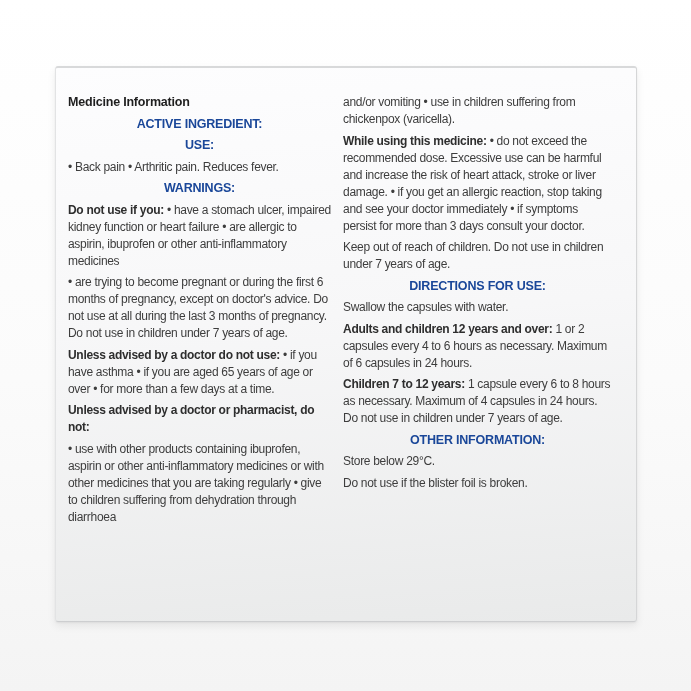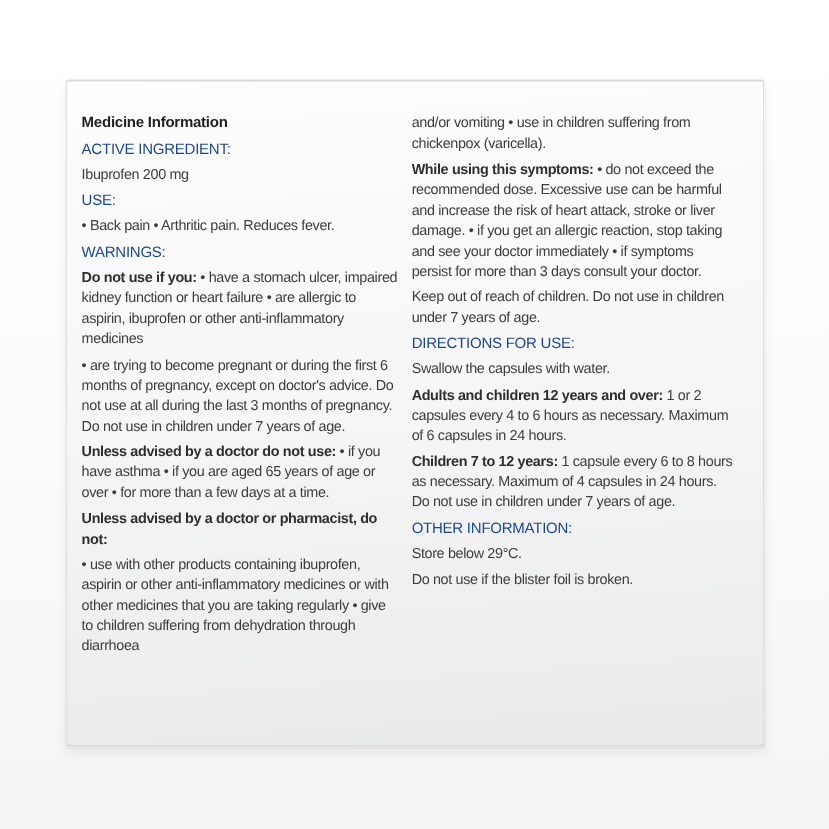--- a/index.html
+++ b/index.html
@@ -40,57 +40,57 @@
   .title {
     font-size: 12.5px;
     font-weight: bold;
     color: #1f1f1f;
     letter-spacing: -0.2px;
     line-height: 17px;
     margin: 0 0 4.5px 0;
   }
   .heading {
     font-size: 12.5px;
-    font-weight: normal;
+    font-weight: bold;
     color: #1a4799;
     letter-spacing: -0.2px;
     line-height: 17px;
     margin: 0 0 4.5px 0;
+    text-align: center;
   }
   .para {
     font-size: 12px;
     color: #3d3d3d;
     letter-spacing: -0.3px;
     line-height: 17px;
     margin: 0 0 4.5px 0;
   }
   .para b {
     color: #2e2e2e;
   }
 </style>
 </head>
 <body>
 
 <div class="panel">
   <div class="col col-left">
       <div class="title">Medicine Information</div>
       <div class="heading">ACTIVE INGREDIENT:</div>
-      <p class="para"><span>Ibuprofen 200 mg</span></p>
       <div class="heading">USE:</div>
       <p class="para"><span>• Back pain • Arthritic pain. Reduces fever.</span></p>
       <div class="heading">WARNINGS:</div>
       <p class="para"><b>Do not use if you:</b><span> • have a stomach ulcer, impaired kidney function or heart failure • are allergic to aspirin, ibuprofen or other anti-inflammatory medicines</span></p>
       <p class="para"><span>• are trying to become pregnant or during the first 6 months of pregnancy, except on doctor's advice. Do not use at all during the last 3 months of pregnancy. Do not use in children under 7 years of age.</span></p>
       <p class="para"><b>Unless advised by a doctor do not use:</b><span> • if you have asthma • if you are aged 65 years of age or over • for more than a few days at a time.</span></p>
       <p class="para"><b>Unless advised by a doctor or pharmacist, do not:</b></p>
       <p class="para"><span>• use with other products containing ibuprofen, aspirin or other anti-inflammatory medicines  or with other medicines that you are taking regularly • give to children suffering from dehydration through diarrhoea</span></p>
     </div>
   <div class="col col-right">
       <p class="para"><span>and/or vomiting • use in children suffering from chickenpox (varicella).</span></p>
-      <p class="para"><b>While using this symptoms:</b><span> • do not exceed the recommended dose. Excessive use can be harmful and increase the risk of heart attack, stroke or liver damage. • if you get an allergic reaction, stop taking and see your doctor immediately • if symptoms persist for more than 3 days consult your doctor.</span></p>
+      <p class="para"><b>While using this medicine:</b><span> • do not exceed the recommended dose. Excessive use can be harmful and increase the risk of heart attack, stroke or liver damage. • if you get an allergic reaction, stop taking and see your doctor immediately • if symptoms persist for more than 3 days consult your doctor.</span></p>
       <p class="para"><span>Keep out of reach of children. Do not use in children under 7 years of age.</span></p>
       <div class="heading">DIRECTIONS FOR USE:</div>
       <p class="para"><span>Swallow the capsules with water.</span></p>
       <p class="para"><b>Adults and children 12 years and over:</b><span> 1 or 2 capsules every 4 to 6 hours as necessary. Maximum of 6 capsules in 24 hours.</span></p>
       <p class="para"><b>Children 7 to 12 years:</b><span> 1 capsule every 6 to 8 hours as necessary. Maximum of 4 capsules in 24 hours. Do not use in children under 7 years of age.</span></p>
       <div class="heading">OTHER INFORMATION:</div>
       <p class="para"><span>Store below 29°C.</span></p>
       <p class="para"><span>Do not use if the blister foil is broken.</span></p>
     </div>
 </div>

